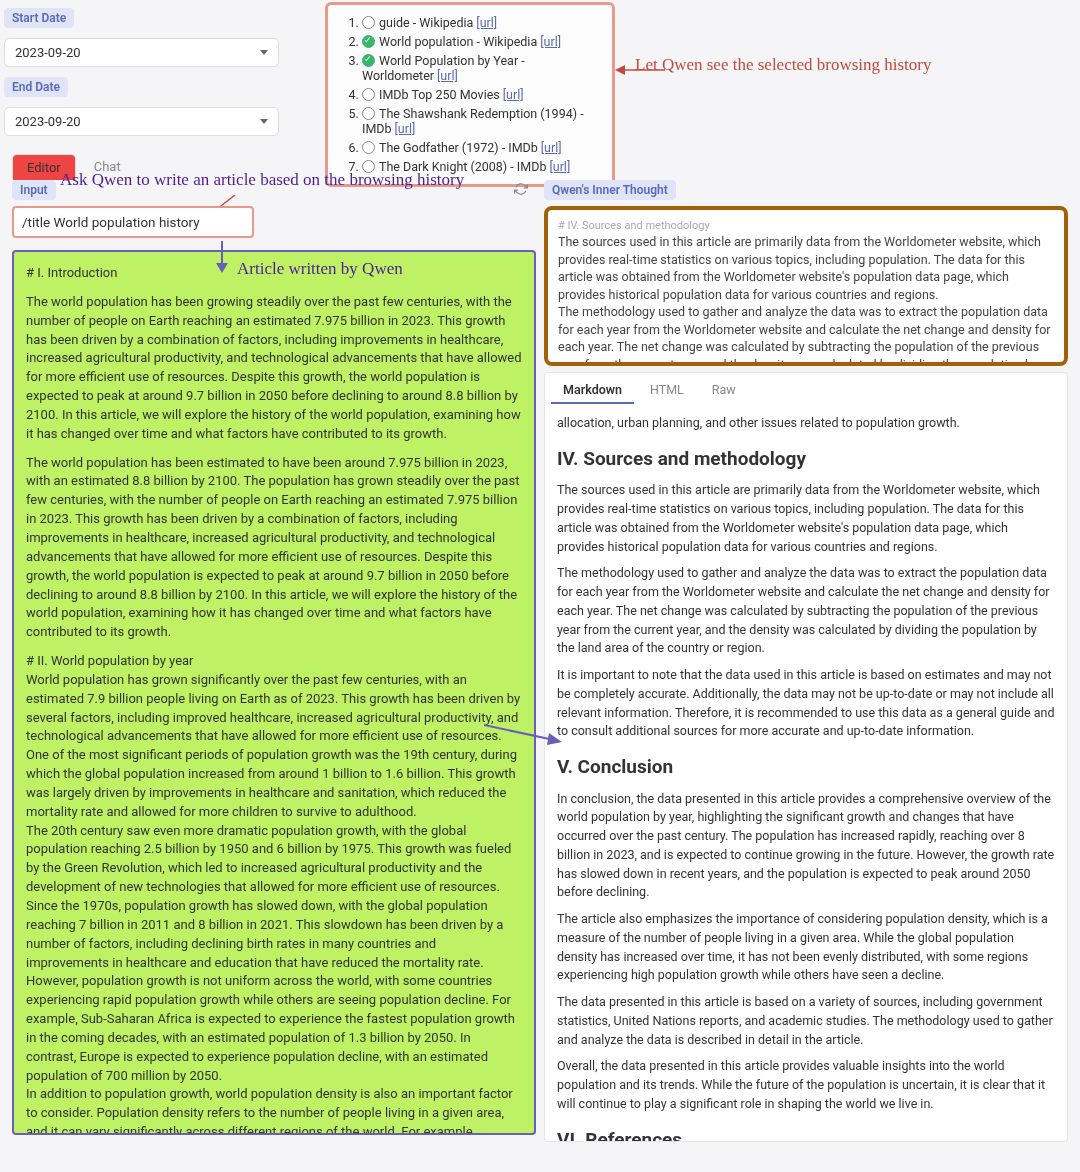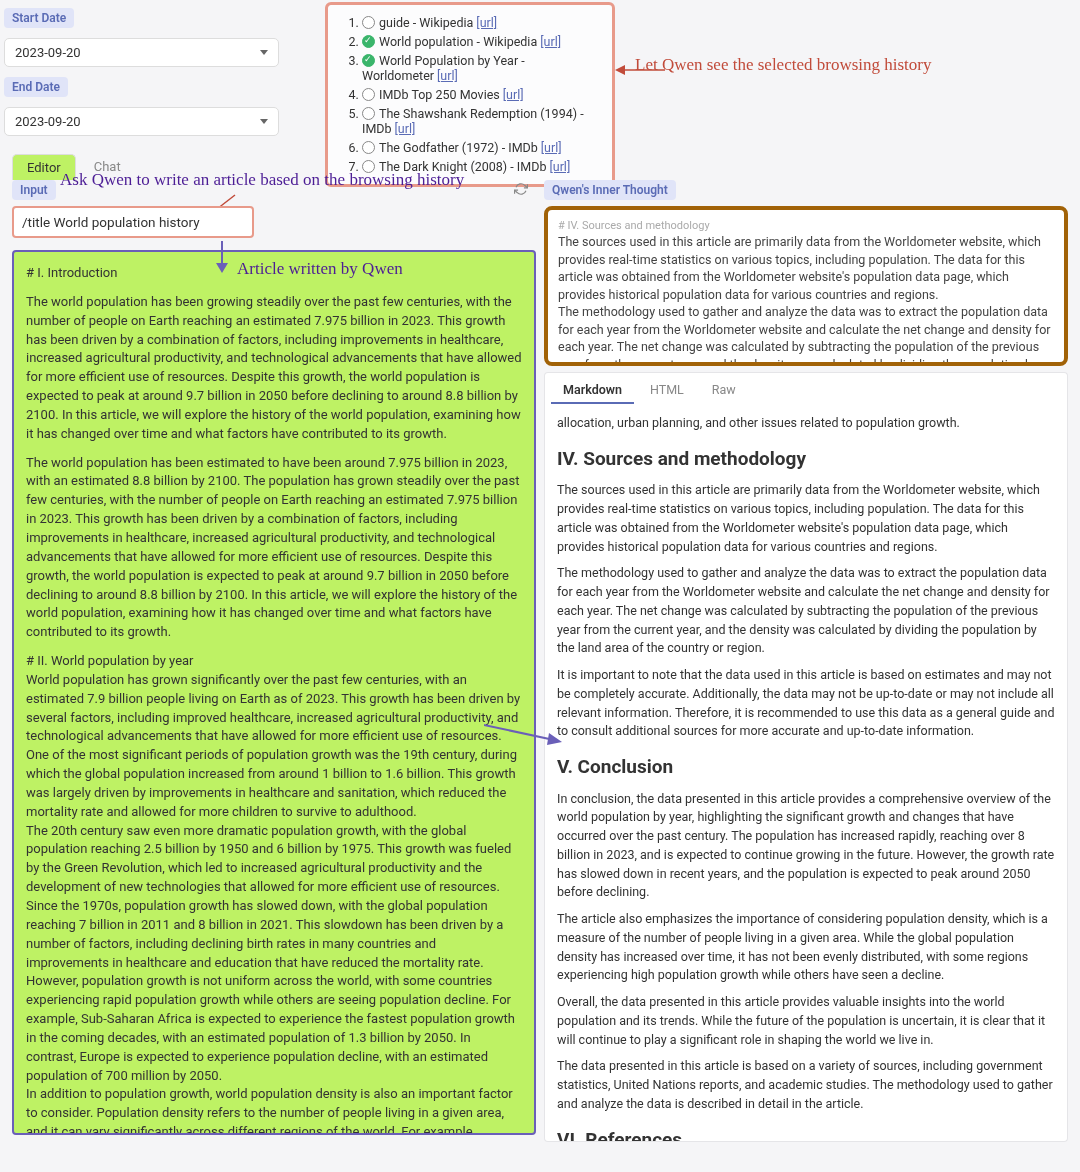--- a/index.html
+++ b/index.html
@@ -113,21 +113,21 @@
       padding: 0 12px;
       margin-top: 10px;
     }
     .tab {
       padding: 5px 14px;
       font-size: 13px;
       color: #888;
       cursor: pointer;
     }
     .tab.active {
-      background: #bef264;
+      background: #ef4444;
       color: #333;
       border: 1px solid #ddd;
       border-bottom: none;
       border-radius: 5px 5px 0 0;
     }
     .main-columns {
       display: flex;
       gap: 8px;
       padding: 0 12px 12px 12px;
     }
@@ -337,22 +337,22 @@
       </div>
       <div class="markdown-box">
         <p>allocation, urban planning, and other issues related to population growth.</p>
         <h3>IV. Sources and methodology</h3>
         <p>The sources used in this article are primarily data from the Worldometer website, which provides real-time statistics on various topics, including population. The data for this article was obtained from the Worldometer website's population data page, which provides historical population data for various countries and regions.</p>
         <p>The methodology used to gather and analyze the data was to extract the population data for each year from the Worldometer website and calculate the net change and density for each year. The net change was calculated by subtracting the population of the previous year from the current year, and the density was calculated by dividing the population by the land area of the country or region.</p>
         <p>It is important to note that the data used in this article is based on estimates and may not be completely accurate. Additionally, the data may not be up-to-date or may not include all relevant information. Therefore, it is recommended to use this data as a general guide and to consult additional sources for more accurate and up-to-date information.</p>
         <h3>V. Conclusion</h3>
         <p>In conclusion, the data presented in this article provides a comprehensive overview of the world population by year, highlighting the significant growth and changes that have occurred over the past century. The population has increased rapidly, reaching over 8 billion in 2023, and is expected to continue growing in the future. However, the growth rate has slowed down in recent years, and the population is expected to peak around 2050 before declining.</p>
         <p>The article also emphasizes the importance of considering population density, which is a measure of the number of people living in a given area. While the global population density has increased over time, it has not been evenly distributed, with some regions experiencing high population growth while others have seen a decline.</p>
+        <p>The data presented in this article is based on a variety of sources, including government statistics, United Nations reports, and academic studies. The methodology used to gather and analyze the data is described in detail in the article.</p>
         <p>Overall, the data presented in this article provides valuable insights into the world population and its trends. While the future of the population is uncertain, it is clear that it will continue to play a significant role in shaping the world we live in.</p>
-        <p>The data presented in this article is based on a variety of sources, including government statistics, United Nations reports, and academic studies. The methodology used to gather and analyze the data is described in detail in the article.</p>
         <h3>VI. References</h3>
 
       </div>
     </div>
 
     <svg class="arrow-svg" style="left:-60px; top:540px;" width="80" height="30">
       <line x1="0" y1="5" x2="70" y2="20" stroke="#6a5fb8" stroke-width="2"></line>
       <polygon points="78,22 65,13 63,25" fill="#6a5fb8"></polygon>
     </svg>
   </div>

